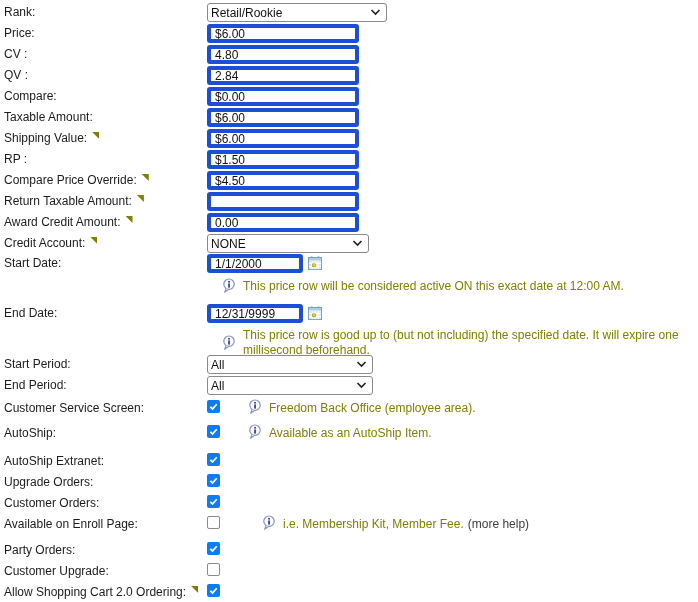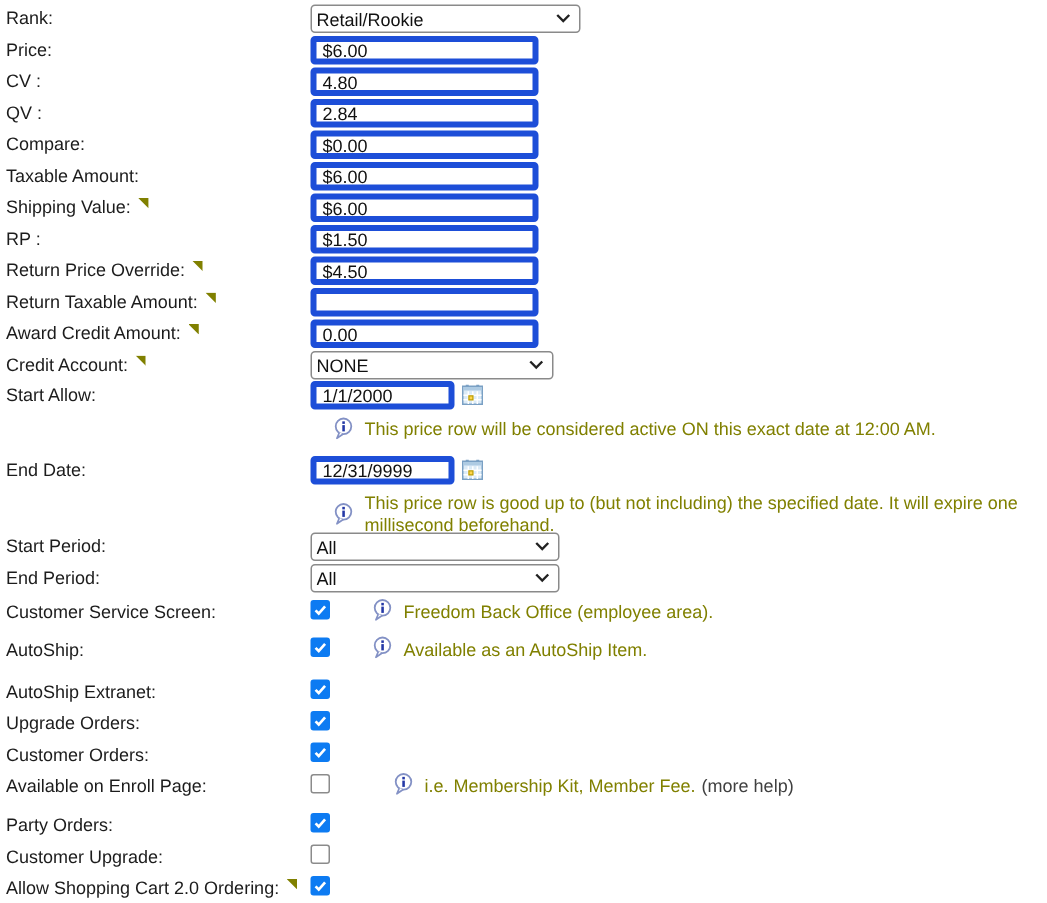--- a/index.html
+++ b/index.html
@@ -96,21 +96,21 @@
   </div>
 
   <div class="row" style="top:150px">
     <span class="lbl">RP :</span>
     <span class="fld">
         <input class="txt" value="$1.50" style="">
       </span>
   </div>
 
   <div class="row" style="top:171px">
-    <span class="lbl"><span>Return Price Override:</span><span class="marker"></span></span>
+    <span class="lbl"><span>Compare Price Override:</span><span class="marker"></span></span>
     <span class="fld">
         <input class="txt" value="$4.50" style="">
       </span>
   </div>
 
   <div class="row" style="top:192px">
     <span class="lbl"><span>Return Taxable Amount:</span><span class="marker"></span></span>
     <span class="fld">
         <input class="txt" value="" style="">
       </span>
@@ -131,21 +131,21 @@
           <option>NONE</option>
         </select>
         <svg class="chev" width="11" height="7" viewBox="0 0 11 7">
             <path d="M1.5 1 L5.5 5 L9.5 1" fill="none" stroke="#222" stroke-width="1.6"></path>
           </svg>
       </span>
     </span>
   </div>
 
   <div class="row" style="top:254px">
-    <span class="lbl">Start Allow:</span>
+    <span class="lbl">Start Date:</span>
     <span class="fld">
       <input class="txt date" value="1/1/2000" style="">
       <svg class="cal" width="14" height="14" viewBox="0 0 14 14">
         <rect x="2.5" y="0.5" width="2" height="2.5" fill="#7aa0c4"></rect>
         <rect x="9.5" y="0.5" width="2" height="2.5" fill="#7aa0c4"></rect>
         <rect x="0.5" y="1.5" width="13" height="12" fill="#dcebf7" stroke="#7aa0c4"></rect>
         <rect x="1" y="2" width="12" height="2.3" fill="#aecbe3"></rect>
         <path d="M1 7.5h12 M1 10.5h12 M4.2 4.8v8.5 M7.2 4.8v8.5 M10.2 4.8v8.5" stroke="#ffffff" stroke-width="1" fill="none"></path>
         <rect x="4.6" y="7.9" width="2.7" height="2.7" fill="#ffd54d" stroke="#b89b00" stroke-width="0.8"></rect>
       </svg>

